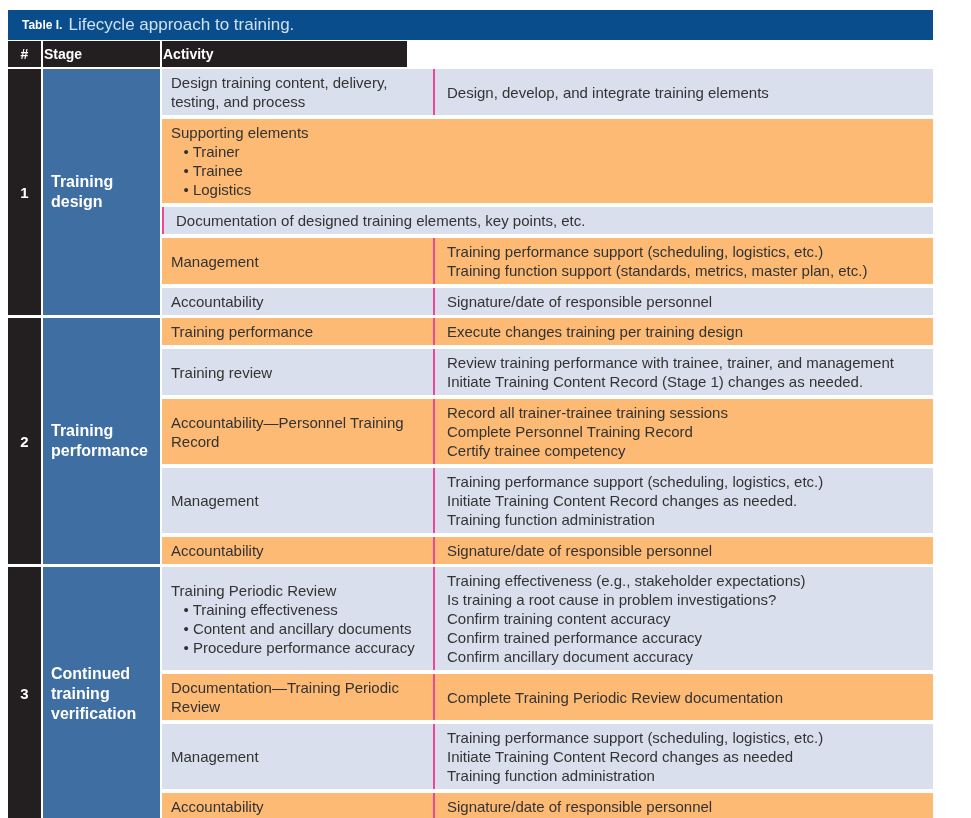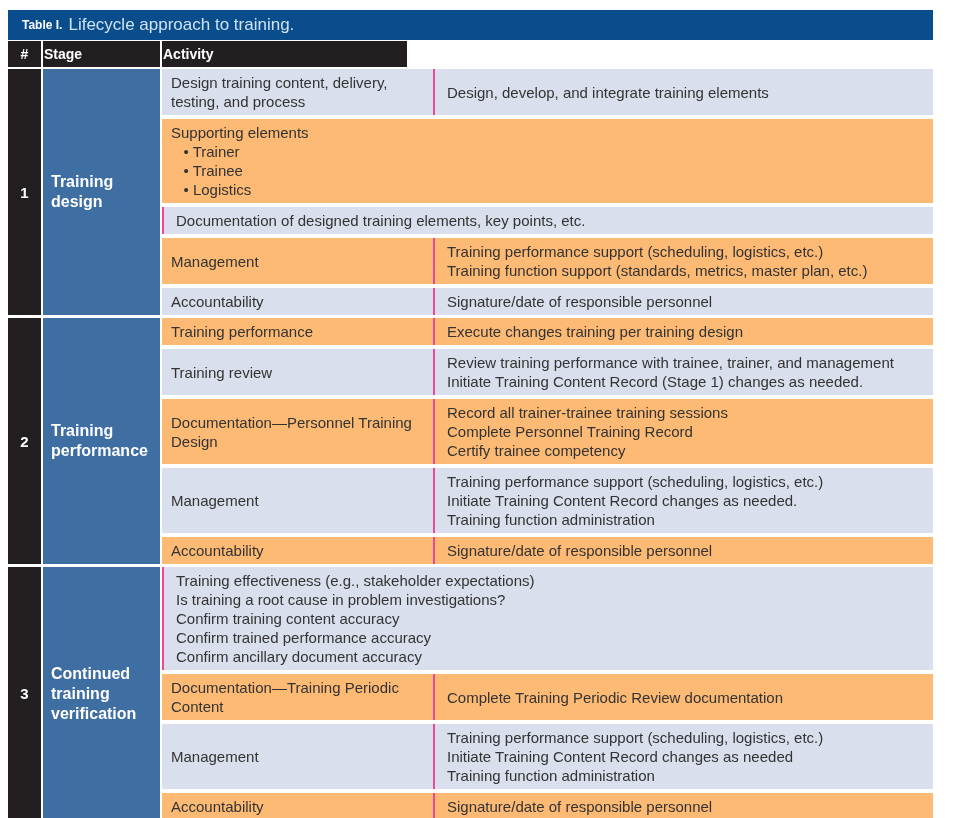--- a/index.html
+++ b/index.html
@@ -111,21 +111,21 @@
         <div class="row">
           <div class="cell act">Training performance</div>
           <div class="cell desc">Execute changes training per training design</div>
         </div>
         <div class="row shaded">
           <div class="cell act">Training review</div>
           <div class="cell desc">Review training performance with trainee, trainer, and management
 Initiate Training Content Record (Stage 1) changes as needed.</div>
         </div>
         <div class="row">
-          <div class="cell act">Documentation—Personnel Training Design</div>
+          <div class="cell act">Accountability—Personnel Training Record</div>
           <div class="cell desc">Record all trainer-trainee training sessions
 Complete Personnel Training Record
 Certify trainee competency</div>
         </div>
         <div class="row shaded">
           <div class="cell act">Management</div>
           <div class="cell desc">Training performance support (scheduling, logistics, etc.)
 Initiate Training Content Record changes as needed.
 Training function administration</div>
         </div>
@@ -134,28 +134,32 @@
           <div class="cell desc">Signature/date of responsible personnel</div>
         </div>
       </div>
     </div>
 
     <div class="stage-block">
       <div class="num-col">3</div>
       <div class="stage-col">Continued training verification</div>
       <div class="rows">
         <div class="row shaded">
+          <div class="cell act">Training Periodic Review
+&nbsp;&nbsp;&nbsp;• Training effectiveness
+&nbsp;&nbsp;&nbsp;• Content and ancillary documents
+&nbsp;&nbsp;&nbsp;• Procedure performance accuracy</div>
           <div class="cell desc">Training effectiveness (e.g., stakeholder expectations)
 Is training a root cause in problem investigations?
 Confirm training content accuracy
 Confirm trained performance accuracy
 Confirm ancillary document accuracy</div>
         </div>
         <div class="row">
-          <div class="cell act">Documentation—Training Periodic Content</div>
+          <div class="cell act">Documentation—Training Periodic Review</div>
           <div class="cell desc">Complete Training Periodic Review documentation</div>
         </div>
         <div class="row shaded">
           <div class="cell act">Management</div>
           <div class="cell desc">Training performance support (scheduling, logistics, etc.)
 Initiate Training Content Record changes as needed
 Training function administration</div>
         </div>
         <div class="row">
           <div class="cell act">Accountability</div>

